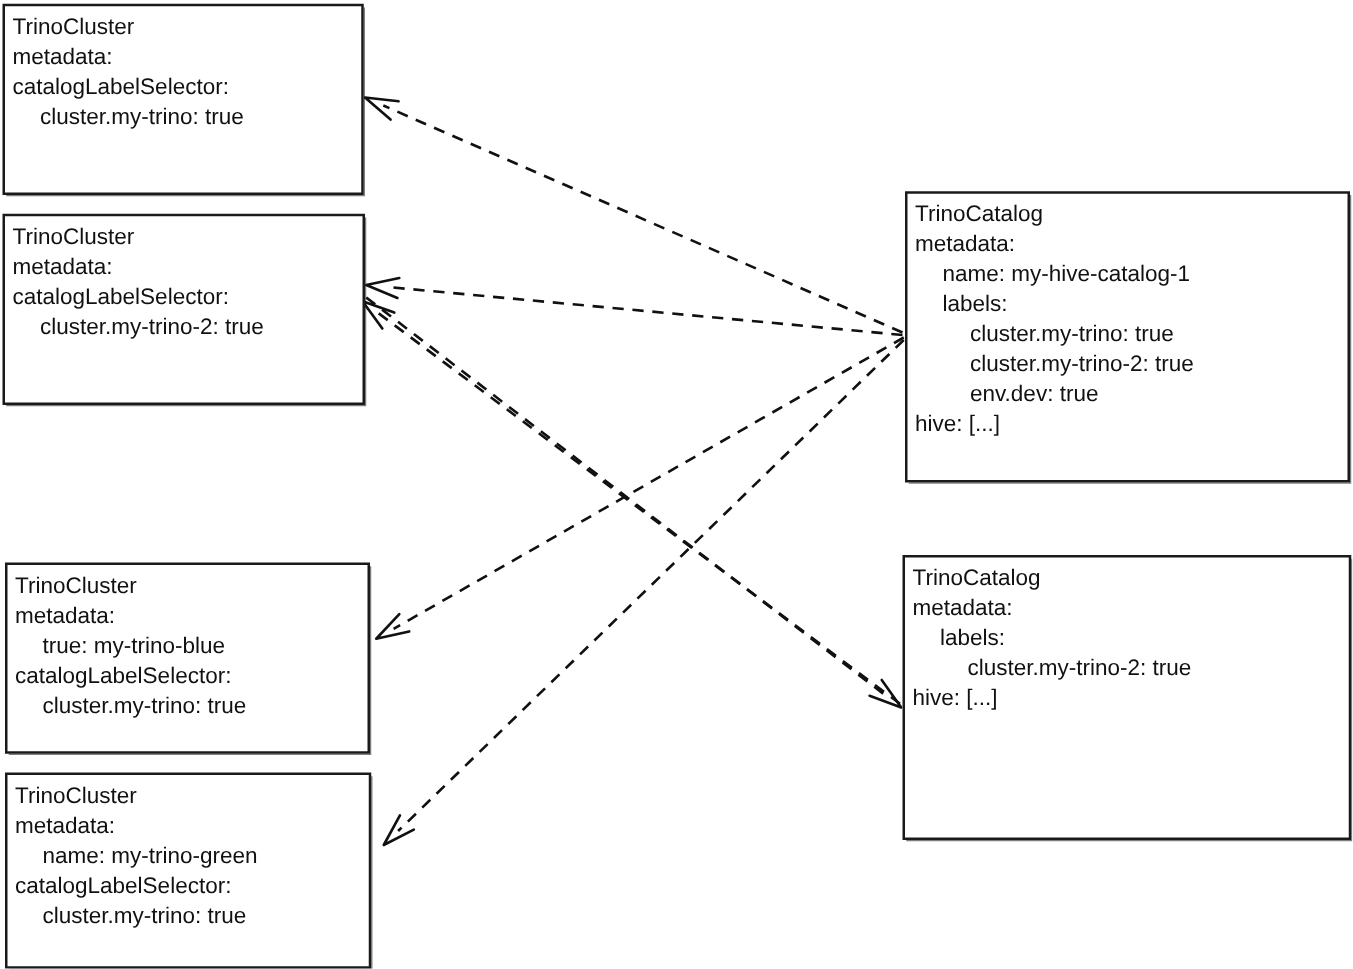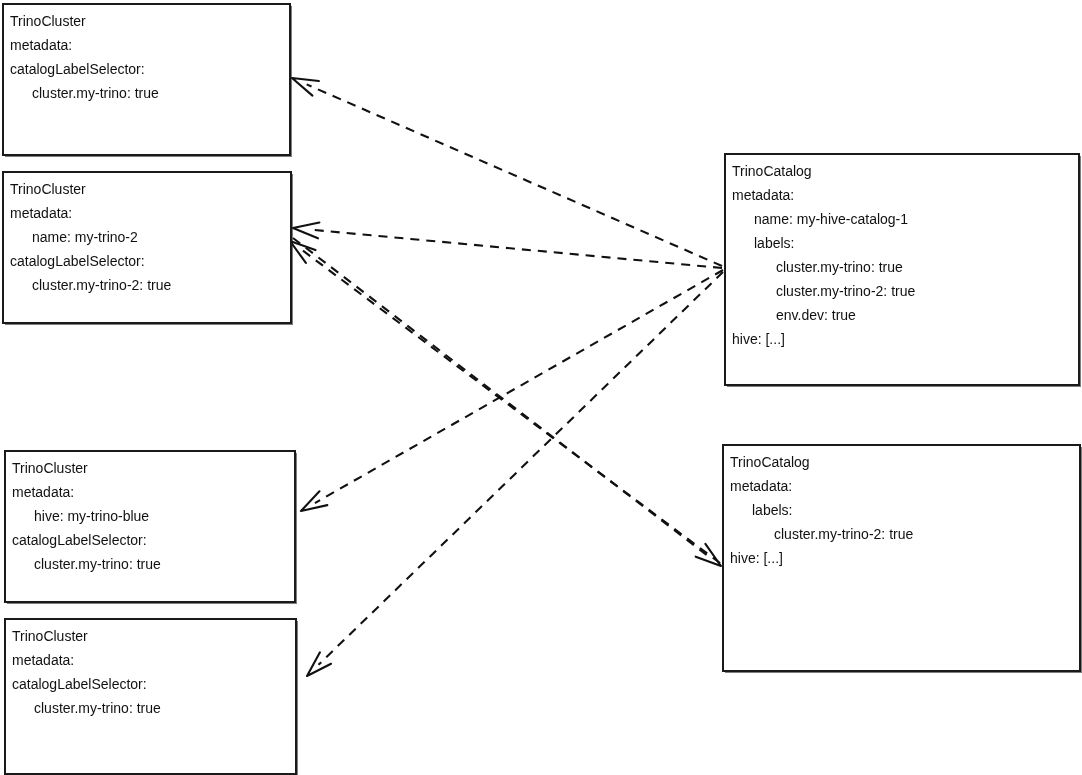--- a/index.html
+++ b/index.html
@@ -29,21 +29,21 @@
     box-sizing: border-box;
     background: #ffffff;
     border: 2px solid #1a1a1a;
     box-shadow: 2px 2px 0 -1px rgba(20,20,20,0.55);
   }
   .node-text {
     position: absolute;
     left: 6px;
     top: 4px;
     right: 4px;
-    font-size: 14px;
+    font-size: 18px;
     line-height: 24px;
     color: #111111;
     white-space: pre;
   }
   .line {
     display: block;
     height: 24px;
   }
   .ind-0 { padding-left: 0px; }
   .ind-1 { padding-left: 22px; }
@@ -79,27 +79,27 @@
         <line x1="293" y1="238" x2="708.3003881607224" y2="556.2675871885909" stroke="#111111" stroke-width="2.1" stroke-dasharray="9 7"></line>
         <path d="M 695.6731102940854 556.6432560244261 L 721 566 L 705.3800309721115 543.9769083104164" fill="none" stroke="#111111" stroke-width="2.1" stroke-linecap="round" stroke-linejoin="round"></path>
       </g>
     </svg>
 
   <div id="node-layer">
       <div class="node" style="left: 2px; top: 3px; width: 289px; height: 153px; border-color: rgb(26, 26, 26);">
         <div class="node-text"><span class="line ind-0">TrinoCluster</span><span class="line ind-0">metadata:</span><span class="line ind-0">catalogLabelSelector:</span><span class="line ind-1">cluster.my-trino: true</span></div>
       </div>
       <div class="node" style="left: 2px; top: 171px; width: 290px; height: 153px; border-color: rgb(26, 26, 26);">
-        <div class="node-text"><span class="line ind-0">TrinoCluster</span><span class="line ind-0">metadata:</span><span class="line ind-1">name: my-trino-2</span><span class="line ind-0">catalogLabelSelector:</span><span class="line ind-1">cluster.my-trino-2: true</span></div>
+        <div class="node-text"><span class="line ind-0">TrinoCluster</span><span class="line ind-0">metadata:</span><span class="line ind-0">catalogLabelSelector:</span><span class="line ind-1">cluster.my-trino-2: true</span></div>
       </div>
       <div class="node" style="left: 4px; top: 450px; width: 292px; height: 153px; border-color: rgb(26, 26, 26);">
-        <div class="node-text"><span class="line ind-0">TrinoCluster</span><span class="line ind-0">metadata:</span><span class="line ind-1">hive: my-trino-blue</span><span class="line ind-0">catalogLabelSelector:</span><span class="line ind-1">cluster.my-trino: true</span></div>
+        <div class="node-text"><span class="line ind-0">TrinoCluster</span><span class="line ind-0">metadata:</span><span class="line ind-1">true: my-trino-blue</span><span class="line ind-0">catalogLabelSelector:</span><span class="line ind-1">cluster.my-trino: true</span></div>
       </div>
       <div class="node" style="left: 4px; top: 618px; width: 293px; height: 157px; border-color: rgb(26, 26, 26);">
-        <div class="node-text"><span class="line ind-0">TrinoCluster</span><span class="line ind-0">metadata:</span><span class="line ind-0">catalogLabelSelector:</span><span class="line ind-1">cluster.my-trino: true</span></div>
+        <div class="node-text"><span class="line ind-0">TrinoCluster</span><span class="line ind-0">metadata:</span><span class="line ind-1">name: my-trino-green</span><span class="line ind-0">catalogLabelSelector:</span><span class="line ind-1">cluster.my-trino: true</span></div>
       </div>
       <div class="node" style="left: 724px; top: 153px; width: 356px; height: 233px; border-color: rgb(26, 26, 26);">
         <div class="node-text"><span class="line ind-0">TrinoCatalog</span><span class="line ind-0">metadata:</span><span class="line ind-1">name: my-hive-catalog-1</span><span class="line ind-1">labels:</span><span class="line ind-2">cluster.my-trino: true</span><span class="line ind-2">cluster.my-trino-2: true</span><span class="line ind-2">env.dev: true</span><span class="line ind-0">hive: [...]</span></div>
       </div>
       <div class="node" style="left: 722px; top: 444px; width: 359px; height: 228px; border-color: rgb(26, 26, 26);">
         <div class="node-text"><span class="line ind-0">TrinoCatalog</span><span class="line ind-0">metadata:</span><span class="line ind-1">labels:</span><span class="line ind-2">cluster.my-trino-2: true</span><span class="line ind-0">hive: [...]</span></div>
       </div>
     </div>
 
 </div>

